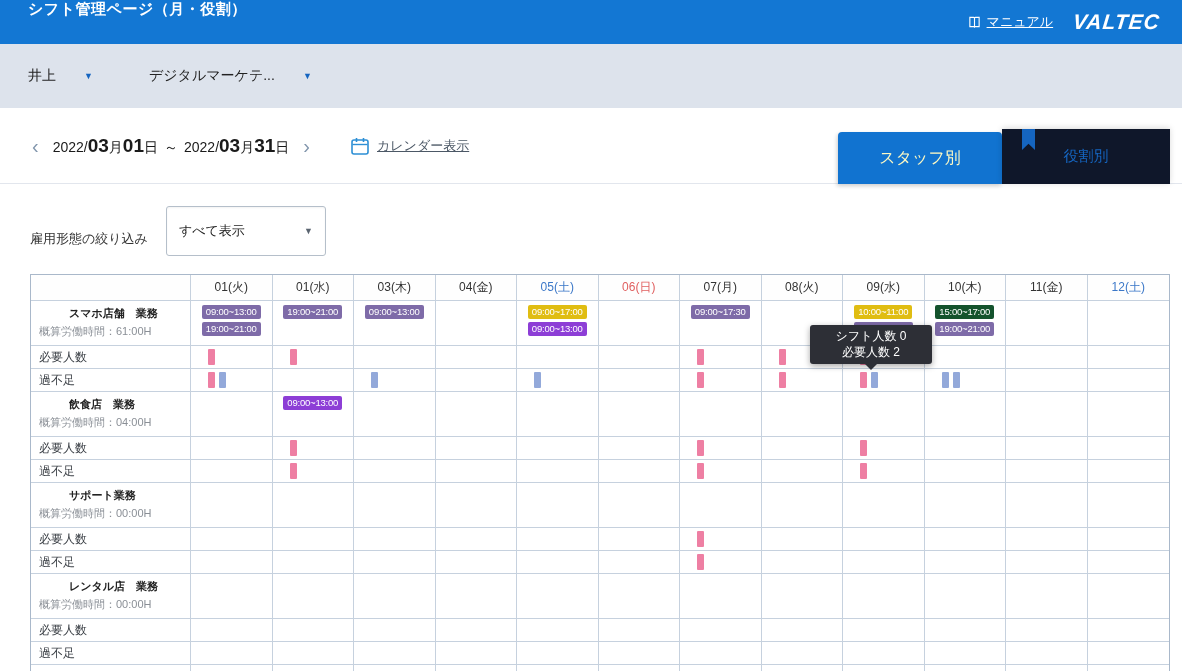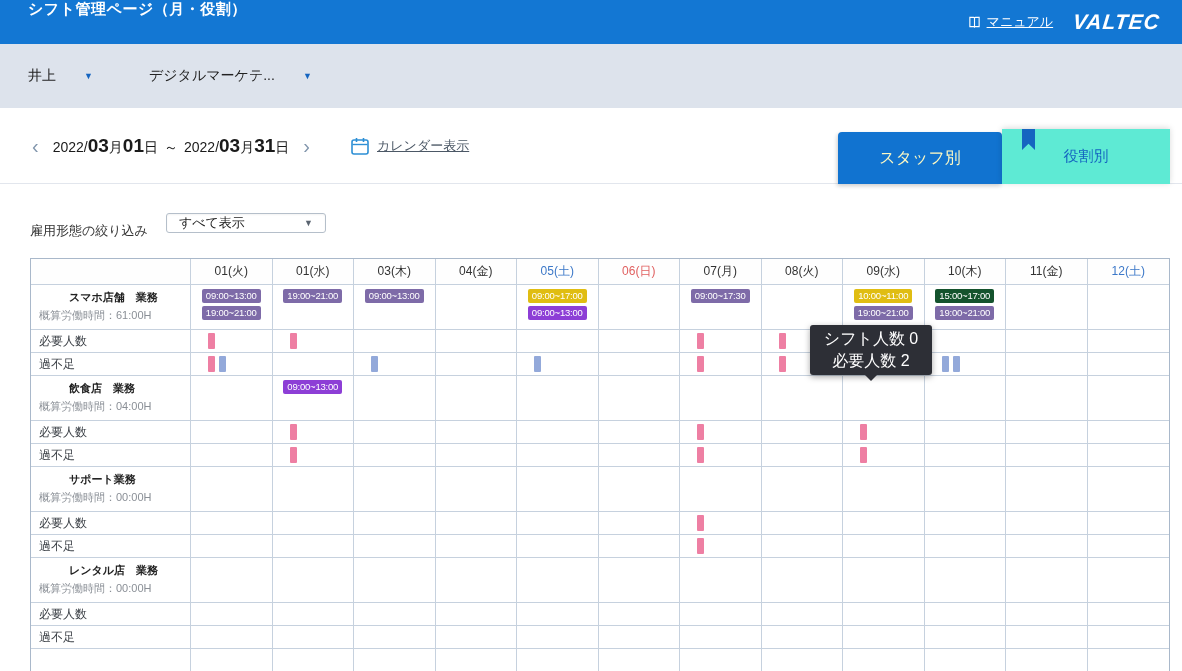--- a/index.html
+++ b/index.html
@@ -29,30 +29,30 @@
   .date-str { font-size:14px; color:#1a1a1a; white-space:nowrap; }
   .date-str b { font-size:19px; font-weight:bold; }
   .tilde { margin:0 6px; font-size:14px; }
   .cal-link { display:flex; align-items:center; gap:7px; margin-left:26px; cursor:pointer; }
   .cal-link span { font-size:13px; color:#4c5866; text-decoration:underline; }
 
   .tabs { position:absolute; right:12px; bottom:-1px; display:flex; align-items:flex-end; z-index:5; }
   .tab-staff { width:164px; height:52px; background:#1173d0; color:#fef9c3; font-size:16px;
     display:flex; align-items:center; justify-content:center; border-radius:4px 4px 0 0;
     box-shadow:-1px 2px 4px rgba(0,0,0,.2); cursor:pointer; }
-  .tab-role { width:168px; height:55px; background:#5eead4; color:#1565c0; font-size:15px;
+  .tab-role { width:168px; height:55px; background:#0f172a; color:#1565c0; font-size:15px;
     display:flex; align-items:center; justify-content:center; position:relative;
     box-shadow:0 -1px 6px rgba(0,0,0,.15); cursor:pointer; }
   .bookmark { position:absolute; left:20px; top:0; width:13px; height:21px; background:#1565c0;
     clip-path:polygon(0 0,100% 0,100% 100%,50% 70%,0 100%); }
 
   
   .filterrow { display:flex; align-items:center; gap:18px; padding:22px 0 0 30px; background:#fff; }
   .filter-label { font-size:13px; color:#333;margin-top:16px; }
-  .filter-select { width:160px; height:20px; border:1px solid #b5bfca; border-radius:3px; background:#fff;
+  .filter-select { width:160px; height:50px; border:1px solid #b5bfca; border-radius:3px; background:#fff;
     display:flex; align-items:center; justify-content:space-between; padding:0 12px; font-size:13px; color:#222;
     cursor:pointer; box-shadow:inset 0 1px 2px rgba(0,0,0,.05); }
   .caret-gray { color:#5a6470; font-size:9px; line-height:1; }
 
   
   .grid { margin:18px 12px 0 30px; border:1px solid #a9b8ca; border-bottom:none; background:#fff; }
   .trow { display:grid; grid-template-columns:160px repeat(12, 1fr); }
   .cell { border-right:1px solid #c6d1de; border-bottom:1px solid #c6d1de; min-width:0; }
   .trow .cell:last-child { border-right:none; }
   .thead { height:26px; }
@@ -66,21 +66,21 @@
   .rolehours { font-size:11px; color:#8a8f96; margin-top:3px; white-space:nowrap; }
   .sublabel { font-size:12px; color:#3a3f45; line-height:22px; padding-left:8px; }
   .chipcell { display:flex; flex-direction:column; align-items:center; padding-top:4px; gap:3px; cursor:pointer; }
   .chip { font-size:9.5px; letter-spacing:-.2px; color:#fff; border-radius:2px; height:14px; line-height:14px;
     padding:0 4px; white-space:nowrap; }
   .barcell { display:flex; align-items:center; gap:4px; padding-left:17px; cursor:pointer; }
   .bar { width:7px; height:16px; border-radius:1px; }
 
   
   .tooltip { position:absolute; left:810px; top:325px; width:122px; background:#2d2f36; color:#fff;
-    font-size:16px; line-height:1.35; text-align:center; padding:3px 6px 4px; border-radius:3px;
+    font-size:12px; line-height:1.35; text-align:center; padding:3px 6px 4px; border-radius:3px;
     box-shadow:0 2px 6px rgba(0,0,0,.35); z-index:20; }
   .tooltip::after { content:""; position:absolute; left:50%; bottom:-6px; margin-left:-6px;
     border:6px solid transparent; border-top-color:#2d2f36; border-bottom:none; }
 </style>
 </head>
 <body>
 
 <div class="page">
 
   <div class="topbar">

